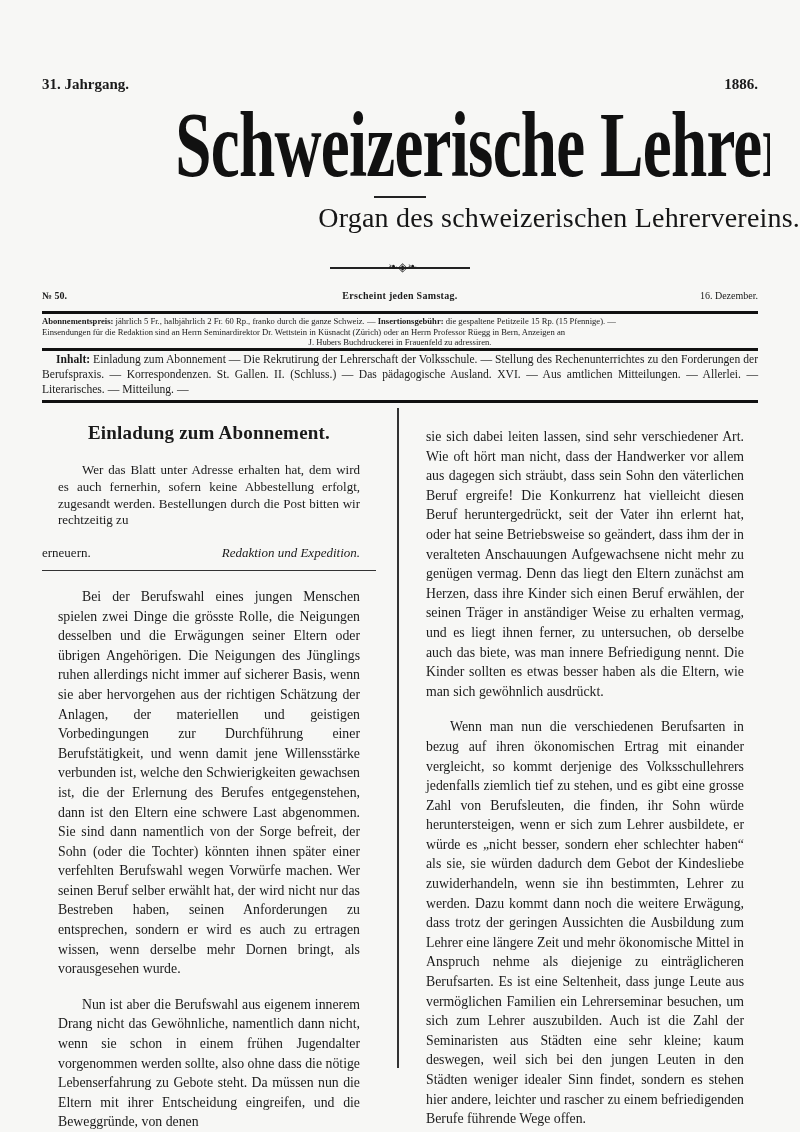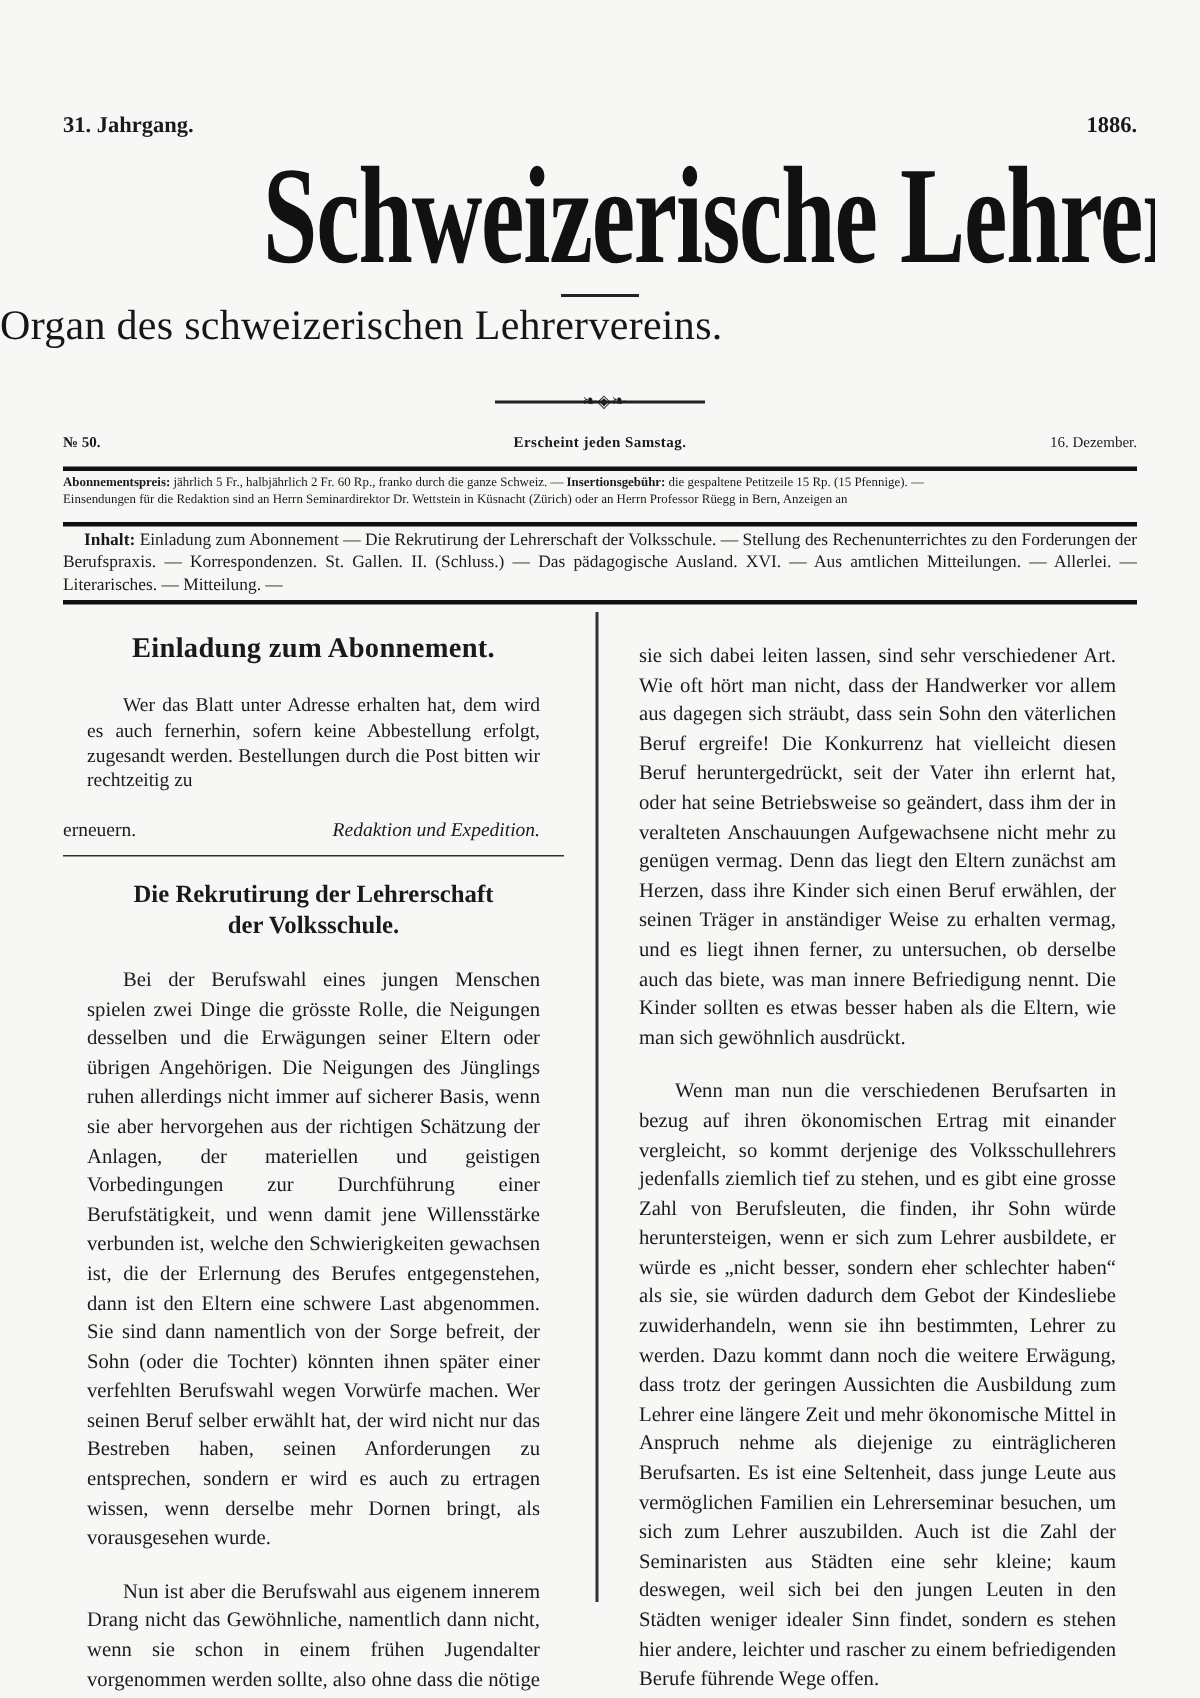--- a/index.html
+++ b/index.html
@@ -19,21 +19,21 @@
 
   .masthead { position: absolute; top: 100px; left: 30px; width: 740px; height: 86px;
     text-align: center; overflow: hidden; }
   .masthead span { display: inline-block; font-family: "Liberation Serif", serif;
     font-weight: bold; font-size: 88px; line-height: 86px; letter-spacing: -1px;
     transform: scaleX(0.74) scaleY(1.05); transform-origin: center top;
     white-space: nowrap; color: #111; }
 
   .short-rule { position: absolute; top: 196px; left: 374px; width: 52px; height: 2px; background: #222; }
 
-  .subtitle { position: absolute; top: 202px; left: 0; width: 800px; text-align: left;
+  .subtitle { position: absolute; top: 202px; left: 0; width: 800px; text-align: right;
     font-size: 28px; letter-spacing: 0.2px; color: #161616; }
 
   .ornament { position: absolute; top: 262px; left: 300px; width: 200px; height: 12px; }
   .ornament .l, .ornament .r { position: absolute; top: 5px; height: 2px; background: #222; width: 70px; }
   .ornament .l { left: 30px; } .ornament .r { right: 30px; }
   .ornament .c { position: absolute; left: 88px; top: -2px; width: 24px; text-align: center;
     font-size: 12px; line-height: 14px; }
 
   .issue-line { position: absolute; top: 290px; left: 42px; right: 42px; height: 20px; font-size: 10px; }
   .issue-line .num { position: absolute; left: 0; font-weight: bold; }
@@ -95,20 +95,21 @@
     <span class="date">16. Dezember.</span>
   </div>
 
   <div class="rule-thick" style="top:311px;"></div>
 
   <div class="subscr">
     <div>
       <b>Abonnementspreis:</b><span> jährlich 5 Fr., halbjährlich 2 Fr. 60 Rp., franko durch die ganze Schweiz. — </span><b>Insertionsgebühr:</b><span> die gespaltene Petitzeile 15 Rp. (15 Pfennige). —</span>
     </div>
     <div>Einsendungen für die Redaktion sind an Herrn Seminardirektor Dr. Wettstein in Küsnacht (Zürich) oder an Herrn Professor Rüegg in Bern, Anzeigen an</div>
+    <div class="center">J. Hubers Buchdruckerei in Frauenfeld zu adressiren.</div>
   </div>
 
   <div class="rule-thick" style="top:348px;"></div>
 
   <div class="contents">
     <b>Inhalt:</b><span> Einladung zum Abonnement — Die Rekrutirung der Lehrerschaft der Volksschule. — Stellung des Rechenunterrichtes zu den Forderungen der Berufspraxis. — Korrespondenzen. St. Gallen. II. (Schluss.) — Das pädagogische Ausland. XVI. — Aus amtlichen Mitteilungen. — Allerlei. — Literarisches. — Mitteilung. —</span>
   </div>
 
   <div class="rule-thick" style="top:400px;"></div>
 
@@ -117,24 +118,20 @@
   <div class="col col-left">
     <div class="h1">Einladung zum Abonnement.</div>
     <div class="small">
       <p class="ind">Wer das Blatt unter Adresse erhalten hat, dem wird es auch fernerhin, sofern keine Abbestellung erfolgt, zugesandt werden. Bestellungen durch die Post bitten wir rechtzeitig zu</p>
       <div class="sig">
         <span>erneuern.</span>
         <i>Redaktion und Expedition.</i>
       </div>
     </div>
     <div class="sep"></div>
-    <div class="h2">
-      <div>Die Rekrutirung der Lehrerschaft</div>
-      <div>der Volksschule.</div>
-    </div>
     <p class="ind">Bei der Berufswahl eines jungen Menschen spielen zwei Dinge die grösste Rolle, die Neigungen desselben und die Erwägungen seiner Eltern oder übrigen Angehörigen. Die Neigungen des Jünglings ruhen allerdings nicht immer auf sicherer Basis, wenn sie aber hervorgehen aus der richtigen Schätzung der Anlagen, der materiellen und geistigen Vorbedingungen zur Durchführung einer Berufstätigkeit, und wenn damit jene Willensstärke verbunden ist, welche den Schwierigkeiten gewachsen ist, die der Erlernung des Berufes entgegenstehen, dann ist den Eltern eine schwere Last abgenommen. Sie sind dann namentlich von der Sorge befreit, der Sohn (oder die Tochter) könnten ihnen später einer verfehlten Berufswahl wegen Vorwürfe machen. Wer seinen Beruf selber erwählt hat, der wird nicht nur das Bestreben haben, seinen Anforderungen zu entsprechen, sondern er wird es auch zu ertragen wissen, wenn derselbe mehr Dornen bringt, als vorausgesehen wurde.</p>
     <p class="ind">Nun ist aber die Berufswahl aus eigenem innerem Drang nicht das Gewöhnliche, namentlich dann nicht, wenn sie schon in einem frühen Jugendalter vorgenommen werden sollte, also ohne dass die nötige Lebenserfahrung zu Gebote steht. Da müssen nun die Eltern mit ihrer Entscheidung eingreifen, und die Beweggründe, von denen</p>
   </div>
 
   <div class="col col-right">
     <p>sie sich dabei leiten lassen, sind sehr verschiedener Art. Wie oft hört man nicht, dass der Handwerker vor allem aus dagegen sich sträubt, dass sein Sohn den väterlichen Beruf ergreife! Die Konkurrenz hat vielleicht diesen Beruf heruntergedrückt, seit der Vater ihn erlernt hat, oder hat seine Betriebsweise so geändert, dass ihm der in veralteten Anschauungen Aufgewachsene nicht mehr zu genügen vermag. Denn das liegt den Eltern zunächst am Herzen, dass ihre Kinder sich einen Beruf erwählen, der seinen Träger in anständiger Weise zu erhalten vermag, und es liegt ihnen ferner, zu untersuchen, ob derselbe auch das biete, was man innere Befriedigung nennt. Die Kinder sollten es etwas besser haben als die Eltern, wie man sich gewöhnlich ausdrückt.</p>
     <p class="ind">Wenn man nun die verschiedenen Berufsarten in bezug auf ihren ökonomischen Ertrag mit einander vergleicht, so kommt derjenige des Volksschullehrers jedenfalls ziemlich tief zu stehen, und es gibt eine grosse Zahl von Berufsleuten, die finden, ihr Sohn würde heruntersteigen, wenn er sich zum Lehrer ausbildete, er würde es „nicht besser, sondern eher schlechter haben“ als sie, sie würden dadurch dem Gebot der Kindesliebe zuwiderhandeln, wenn sie ihn bestimmten, Lehrer zu werden. Dazu kommt dann noch die weitere Erwägung, dass trotz der geringen Aussichten die Ausbildung zum Lehrer eine längere Zeit und mehr ökonomische Mittel in Anspruch nehme als diejenige zu einträglicheren Berufsarten. Es ist eine Seltenheit, dass junge Leute aus vermöglichen Familien ein Lehrerseminar besuchen, um sich zum Lehrer auszubilden. Auch ist die Zahl der Seminaristen aus Städten eine sehr kleine; kaum deswegen, weil sich bei den jungen Leuten in den Städten weniger idealer Sinn findet, sondern es stehen hier andere, leichter und rascher zu einem befriedigenden Berufe führende Wege offen.</p>
     <p class="ind">Man sieht, dass die scheinbar geringe Anzahl von offiziellen Arbeitsstunden des Lehrers und die so viel</p>
   </div>
 

